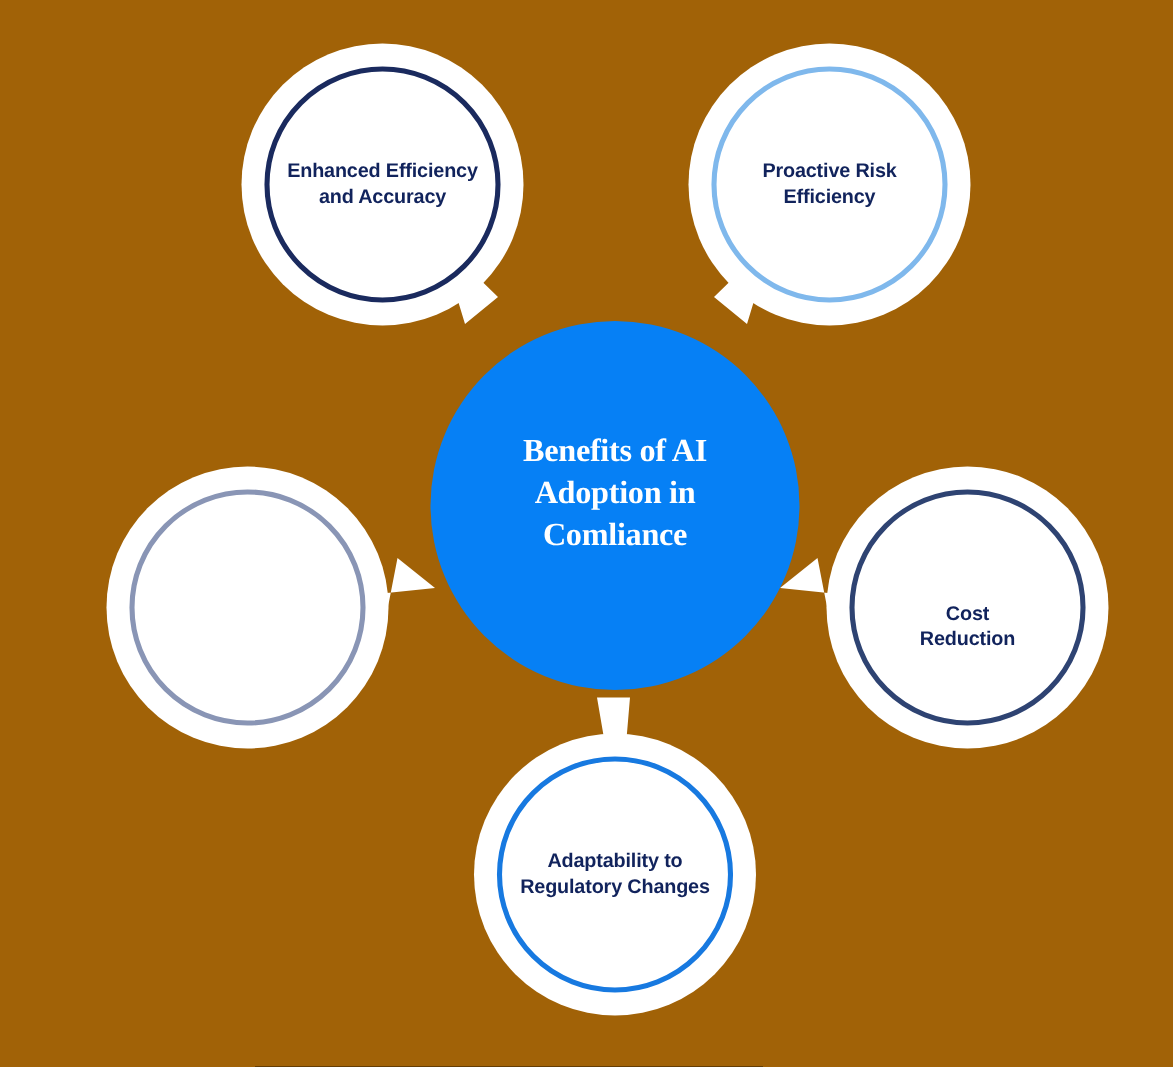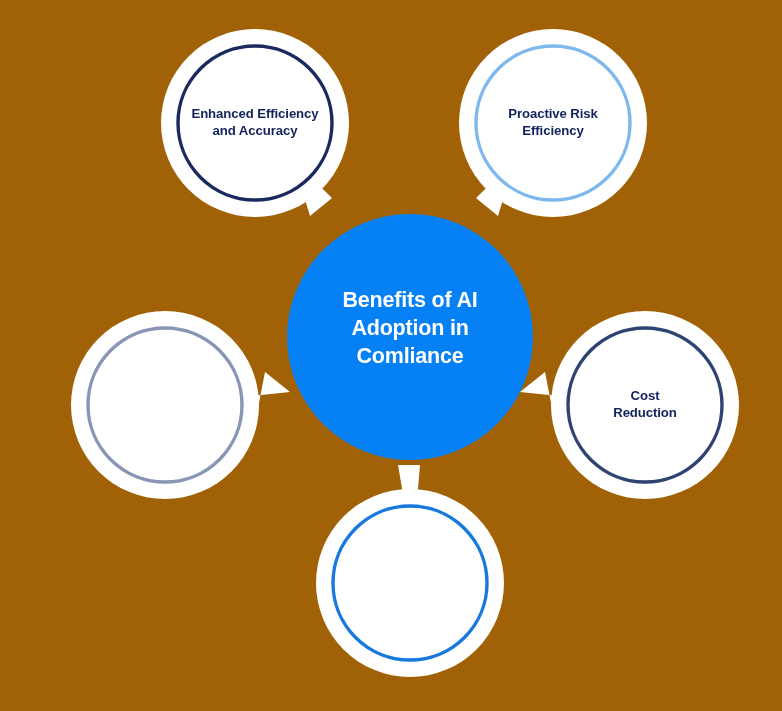--- a/index.html
+++ b/index.html
@@ -103,23 +103,25 @@
 
   <div class="overlay-layer">
 
     <div class="node-label satellite-label" style="left:255px; top:123px;">Enhanced Efficiency
 and Accuracy</div>
 
     <div class="node-label satellite-label" style="left:553px; top:123px;">Proactive Risk
 Efficiency</div>
 
 
-    <div class="node-label satellite-label" style="left:645px; top:405px;">Cost
+    <div class="node-label satellite-label" style="left:645px; top:418px;">Cost
 Reduction</div>
 
+    <div class="node-label satellite-label" style="left:410px; top:583px;">Adaptability to
+Regulatory Changes</div>
 
-    <div class="node-label center-label" style="left:410px; top:329px;">Benefits of AI
+    <div class="node-label center-label" style="left:410px; top:329px;font-family:Liberation Serif, serif;">Benefits of AI
 Adoption in
 Comliance</div>
 
   </div>
 
 </div>
 
 </body></html>

